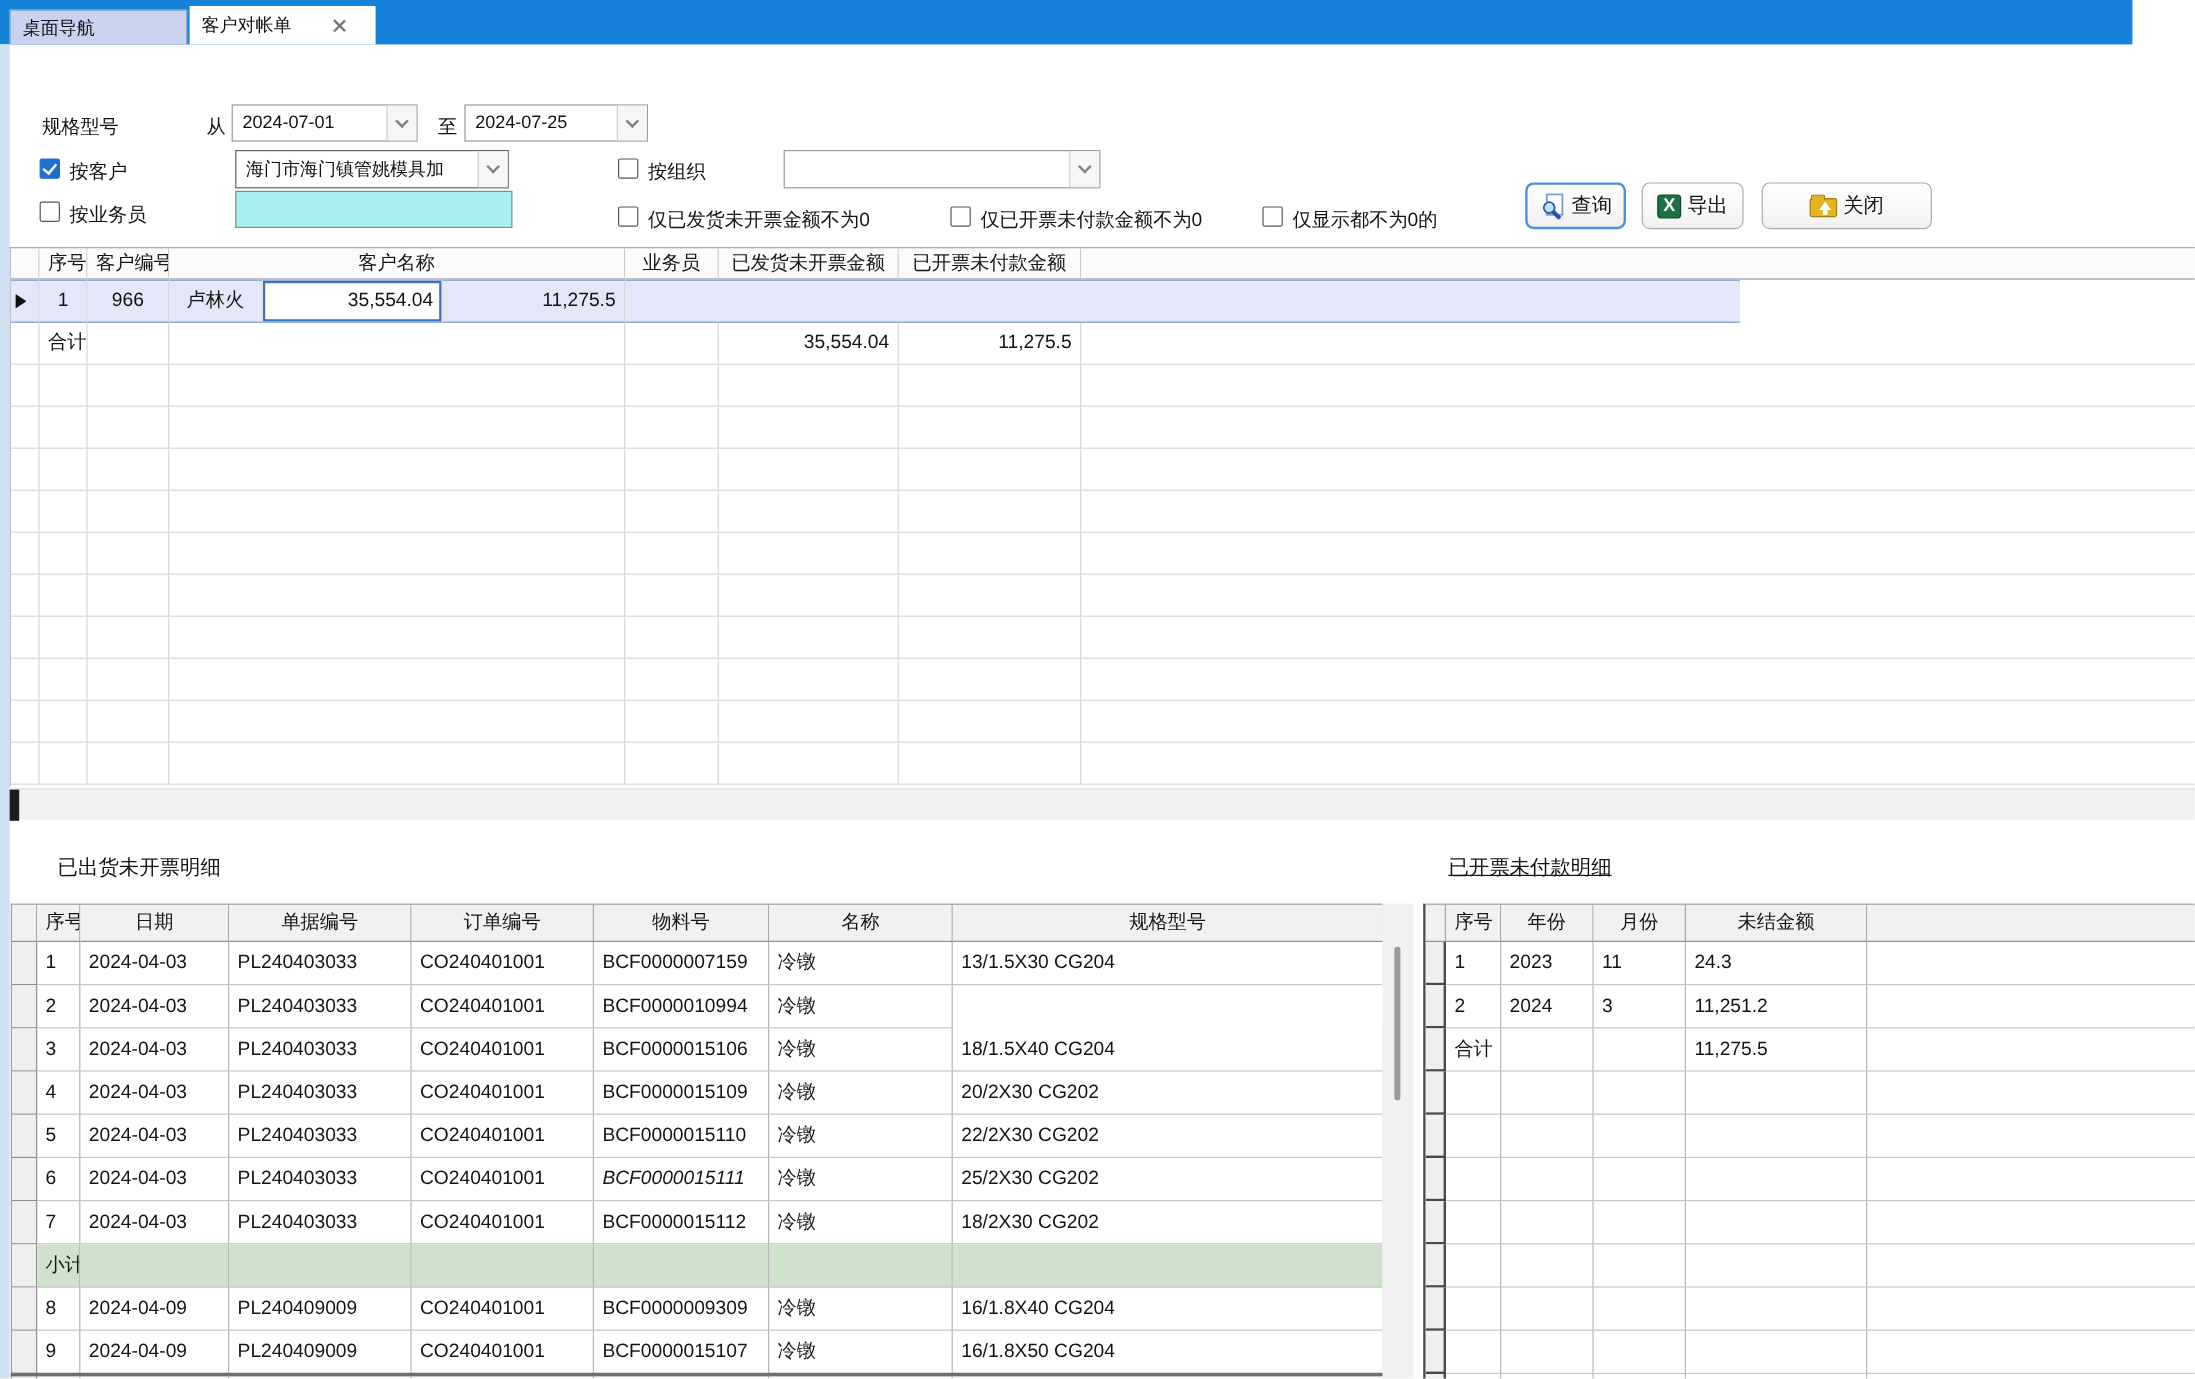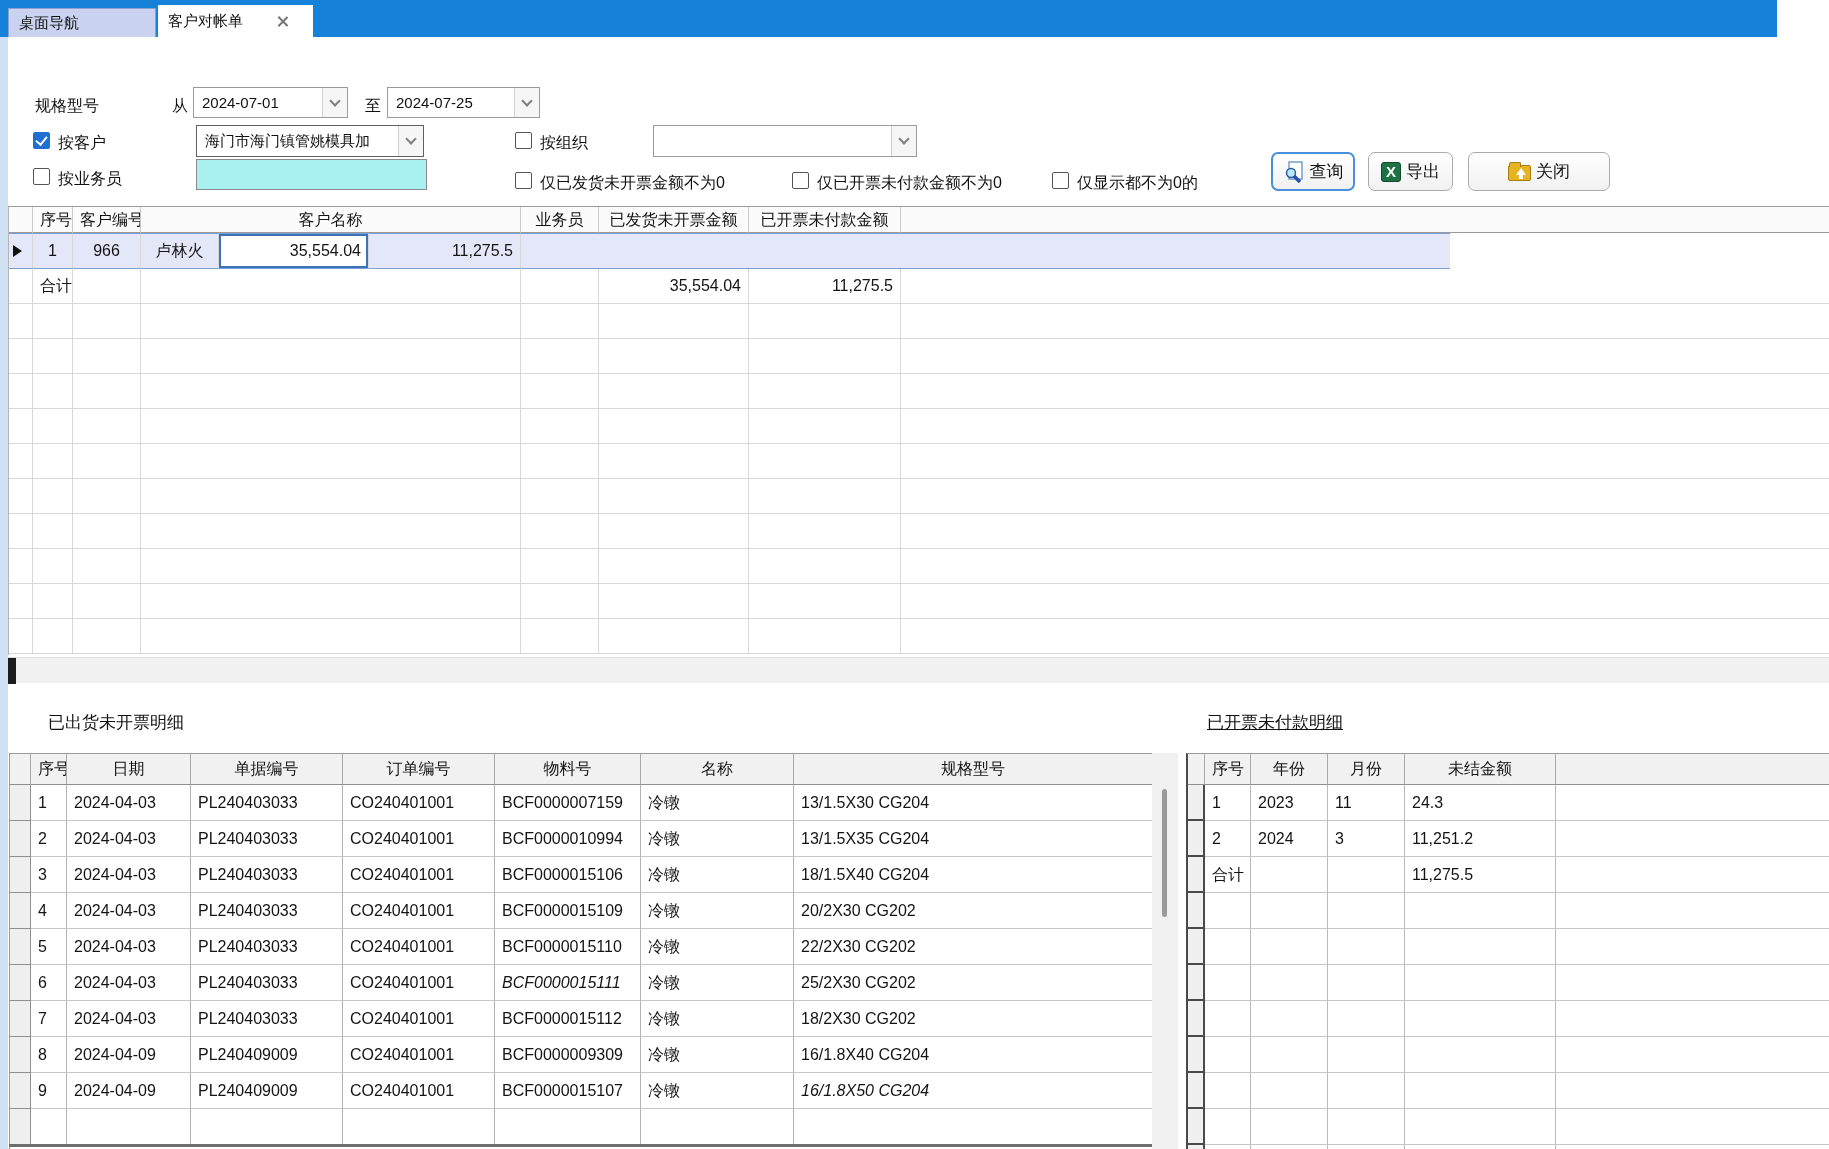--- a/index.html
+++ b/index.html
@@ -330,21 +330,20 @@
         <div class="g-cell a-l" style="width: 359px;">13/1.5X30 CG204</div>
       </div>
       <div class="g-row kind-data">
         <div class="g-rowheader" style="width: 21px;"></div>
         <div class="g-cell a-l" style="width: 36px;">2</div>
         <div class="g-cell a-l" style="width: 124px;">2024-04-03</div>
         <div class="g-cell a-l" style="width: 152px;">PL240403033</div>
         <div class="g-cell a-l" style="width: 152px;">CO240401001</div>
         <div class="g-cell a-l" style="width: 146px;">BCF0000010994</div>
         <div class="g-cell a-l" style="width: 153px;">冷镦</div>
-        <div class="g-cell a-l" style="width: 359px;">13/1.5X35 CG204</div>
       </div>
       <div class="g-row kind-data">
         <div class="g-rowheader" style="width: 21px;"></div>
         <div class="g-cell a-l" style="width: 36px;">3</div>
         <div class="g-cell a-l" style="width: 124px;">2024-04-03</div>
         <div class="g-cell a-l" style="width: 152px;">PL240403033</div>
         <div class="g-cell a-l" style="width: 152px;">CO240401001</div>
         <div class="g-cell a-l" style="width: 146px;">BCF0000015106</div>
         <div class="g-cell a-l" style="width: 153px;">冷镦</div>
         <div class="g-cell a-l" style="width: 359px;">18/1.5X40 CG204</div>
@@ -381,40 +380,50 @@
       </div>
       <div class="g-row kind-data">
         <div class="g-rowheader" style="width: 21px;"></div>
         <div class="g-cell a-l" style="width: 36px;">7</div>
         <div class="g-cell a-l" style="width: 124px;">2024-04-03</div>
         <div class="g-cell a-l" style="width: 152px;">PL240403033</div>
         <div class="g-cell a-l" style="width: 152px;">CO240401001</div>
         <div class="g-cell a-l" style="width: 146px;">BCF0000015112</div>
         <div class="g-cell a-l" style="width: 153px;">冷镦</div>
         <div class="g-cell a-l" style="width: 359px;">18/2X30 CG202</div>
+      </div>
+      <div class="g-row kind-subtotal">
+        <div class="g-rowheader" style="width: 21px;"></div>
+        <div class="g-cell a-l" style="width: 36px;">小计</div>
+        <div class="g-cell a-l" style="width: 124px;"></div>
+        <div class="g-cell a-l" style="width: 152px;"></div>
+        <div class="g-cell a-l" style="width: 152px;"></div>
+        <div class="g-cell a-l" style="width: 146px;"></div>
+        <div class="g-cell a-l" style="width: 153px;"></div>
+        <div class="g-cell a-l" style="width: 359px;"></div>
       </div>
       <div class="g-row kind-data">
         <div class="g-rowheader" style="width: 21px;"></div>
         <div class="g-cell a-l" style="width: 36px;">8</div>
         <div class="g-cell a-l" style="width: 124px;">2024-04-09</div>
         <div class="g-cell a-l" style="width: 152px;">PL240409009</div>
         <div class="g-cell a-l" style="width: 152px;">CO240401001</div>
         <div class="g-cell a-l" style="width: 146px;">BCF0000009309</div>
         <div class="g-cell a-l" style="width: 153px;">冷镦</div>
         <div class="g-cell a-l" style="width: 359px;">16/1.8X40 CG204</div>
       </div>
       <div class="g-row kind-data">
         <div class="g-rowheader" style="width: 21px;"></div>
         <div class="g-cell a-l" style="width: 36px;">9</div>
         <div class="g-cell a-l" style="width: 124px;">2024-04-09</div>
         <div class="g-cell a-l" style="width: 152px;">PL240409009</div>
         <div class="g-cell a-l" style="width: 152px;">CO240401001</div>
         <div class="g-cell a-l" style="width: 146px;">BCF0000015107</div>
         <div class="g-cell a-l" style="width: 153px;">冷镦</div>
-        <div class="g-cell a-l" style="width: 359px; font-style: italic;">16/1.8X50 CG204</div>
+        <div class="g-cell a-l" style="width: 359px;">16/1.8X50 CG204</div>
       </div>
       <div class="g-row kind-empty">
         <div class="g-rowheader" style="width: 21px;"></div>
         <div class="g-cell a-l" style="width: 36px;"></div>
         <div class="g-cell a-l" style="width: 124px;"></div>
         <div class="g-cell a-l" style="width: 152px;"></div>
         <div class="g-cell a-l" style="width: 152px;"></div>
         <div class="g-cell a-l" style="width: 146px;"></div>
         <div class="g-cell a-l" style="width: 153px;"></div>
         <div class="g-cell a-l" style="width: 359px;"></div>

